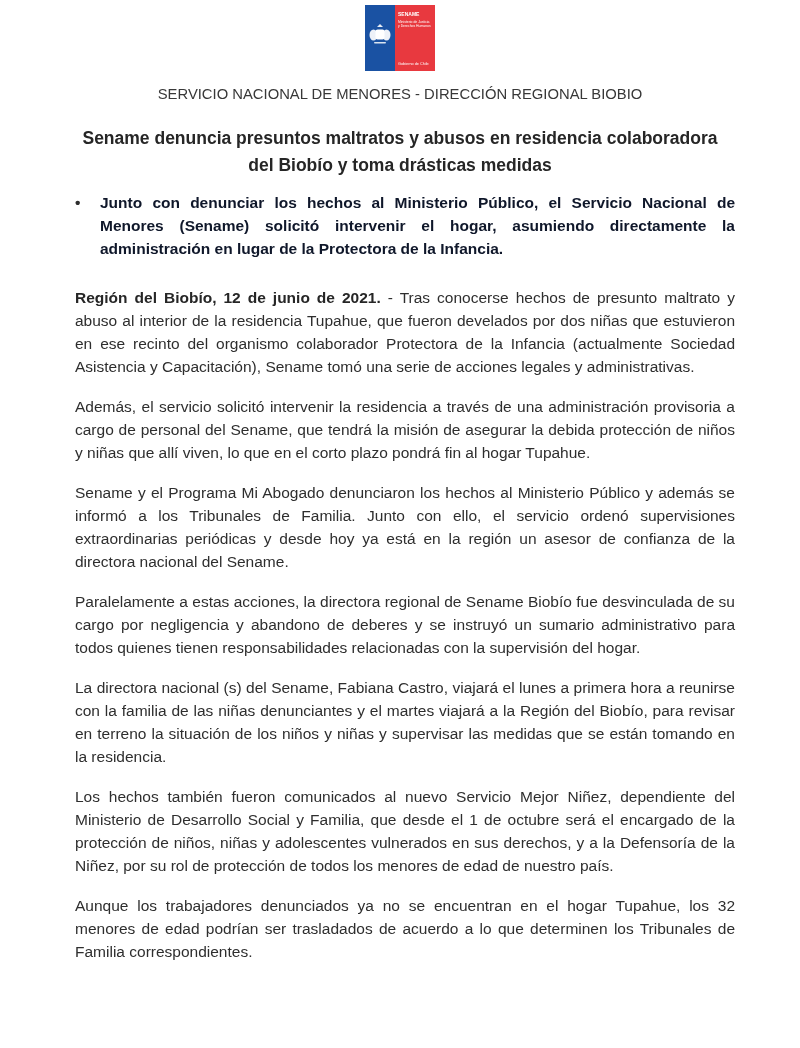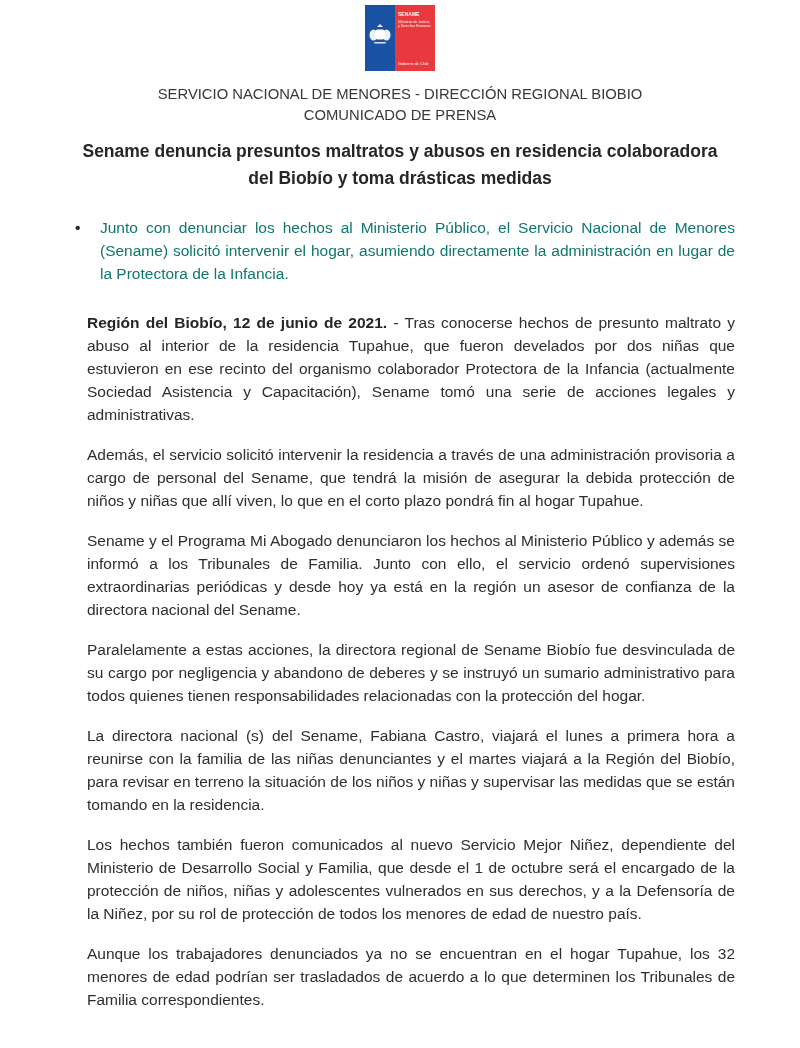--- a/index.html
+++ b/index.html
@@ -18,25 +18,25 @@
   }
   .logo-wrap{
     display:flex;justify-content:center;
     margin-bottom:13px;
   }
   .doc-header{
     text-align:center;
     font-size:14.8px;
     line-height:21px;
     color:#383838;
-    margin-bottom:12px;
+    margin-bottom:20px;
   }
   .doc-title{
     width:648px;
-    margin:0 auto 24px auto;
+    margin:0 auto 12px auto;
     text-align:center;
     font-size:17.5px;
     font-weight:bold;
     line-height:27px;
     color:#262626;
   }
   .content{
     width:660px;
     margin:0 auto 0 75px;
   }
@@ -46,28 +46,28 @@
   }
   .bullet-dot{
     width:25px;
     flex:0 0 25px;
     font-weight:bold;
     font-size:15.5px;
     line-height:23px;
   }
   .bullet-text{
     flex:1;
-    font-weight:normal;
+    font-weight:bold;
     font-size:15.5px;
     line-height:23px;
     text-align:justify;
-    color:#0f766e;
+    color:#0f172a;
   }
   .content p{
-    margin:0 0 17px 12px;
+    margin:0 0 17px 0;
     font-size:15.5px;
     line-height:23px;
     text-align:justify;
   }
   .lead-bold{font-weight:bold;color:#262626;}
   .logo-svg text{font-family:"Liberation Sans","DejaVu Sans",sans-serif;}
 </style>
 </head>
 <body>
 
@@ -87,35 +87,34 @@
       </g>
       <text x="33" y="11" font-size="5" font-weight="bold" fill="#ffffff">SENAME</text>
       <text x="33" y="17.5" font-size="3.4" fill="#ffffff">Ministerio de Justicia</text>
       <text x="33" y="22" font-size="3.4" fill="#ffffff">y Derechos Humanos</text>
       <text x="33" y="60" font-size="3.8" fill="#ffffff">Gobierno de Chile</text>
     </svg>
   </div>
 
   <div class="doc-header">
     <div>SERVICIO NACIONAL DE MENORES - DIRECCIÓN REGIONAL BIOBIO</div>
-    <div>COMUNICADO DE PRENSA</div>
   </div>
 
   <h1 class="doc-title">Sename denuncia presuntos maltratos y abusos en residencia colaboradora del Biobío y toma drásticas medidas</h1>
 
   <div class="content">
 
     <div class="bullet-row">
       <div class="bullet-dot">•</div>
       <div class="bullet-text">Junto con denunciar los hechos al Ministerio Público, el Servicio Nacional de Menores (Sename) solicitó intervenir el hogar, asumiendo directamente la administración en lugar de la Protectora de la Infancia.</div>
     </div>
 
     <p><span class="lead-bold">Región del Biobío, 12 de junio de 2021.</span><span> - Tras conocerse hechos de presunto maltrato y abuso al interior de la residencia Tupahue, que fueron develados por dos niñas que estuvieron en ese recinto del organismo colaborador Protectora de la Infancia (actualmente Sociedad Asistencia y Capacitación), Sename tomó una serie de acciones legales y administrativas.</span></p>
 
     <p>Además, el servicio solicitó intervenir la residencia a través de una administración provisoria a cargo de personal del Sename, que tendrá la misión de asegurar la debida protección de niños y niñas que allí viven, lo que en el corto plazo pondrá fin al hogar Tupahue.</p>
     <p>Sename y el Programa Mi Abogado denunciaron los hechos al Ministerio Público y además se informó a los Tribunales de Familia. Junto con ello, el servicio ordenó supervisiones extraordinarias periódicas y desde hoy ya está en la región un asesor de confianza de la directora nacional del Sename.</p>
-    <p>Paralelamente a estas acciones, la directora regional de Sename Biobío fue desvinculada de su cargo por negligencia y abandono de deberes y se instruyó un sumario administrativo para todos quienes tienen responsabilidades relacionadas con la protección del hogar.</p>
+    <p>Paralelamente a estas acciones, la directora regional de Sename Biobío fue desvinculada de su cargo por negligencia y abandono de deberes y se instruyó un sumario administrativo para todos quienes tienen responsabilidades relacionadas con la supervisión del hogar.</p>
     <p>La directora nacional (s) del Sename, Fabiana Castro, viajará el lunes a primera hora a reunirse con la familia de las niñas denunciantes y el martes viajará a la Región del Biobío, para revisar en terreno la situación de los niños y niñas y supervisar las medidas que se están tomando en la residencia.</p>
     <p>Los hechos también fueron comunicados al nuevo Servicio Mejor Niñez, dependiente del Ministerio de Desarrollo Social y Familia, que desde el 1 de octubre será el encargado de la protección de niños, niñas y adolescentes vulnerados en sus derechos, y a la Defensoría de la Niñez, por su rol de protección de todos los menores de edad de nuestro país.</p>
     <p>Aunque los trabajadores denunciados ya no se encuentran en el hogar Tupahue, los 32 menores de edad podrían ser trasladados de acuerdo a lo que determinen los Tribunales de Familia correspondientes.</p>
 
   </div>
 </div>
 
 </body></html>

